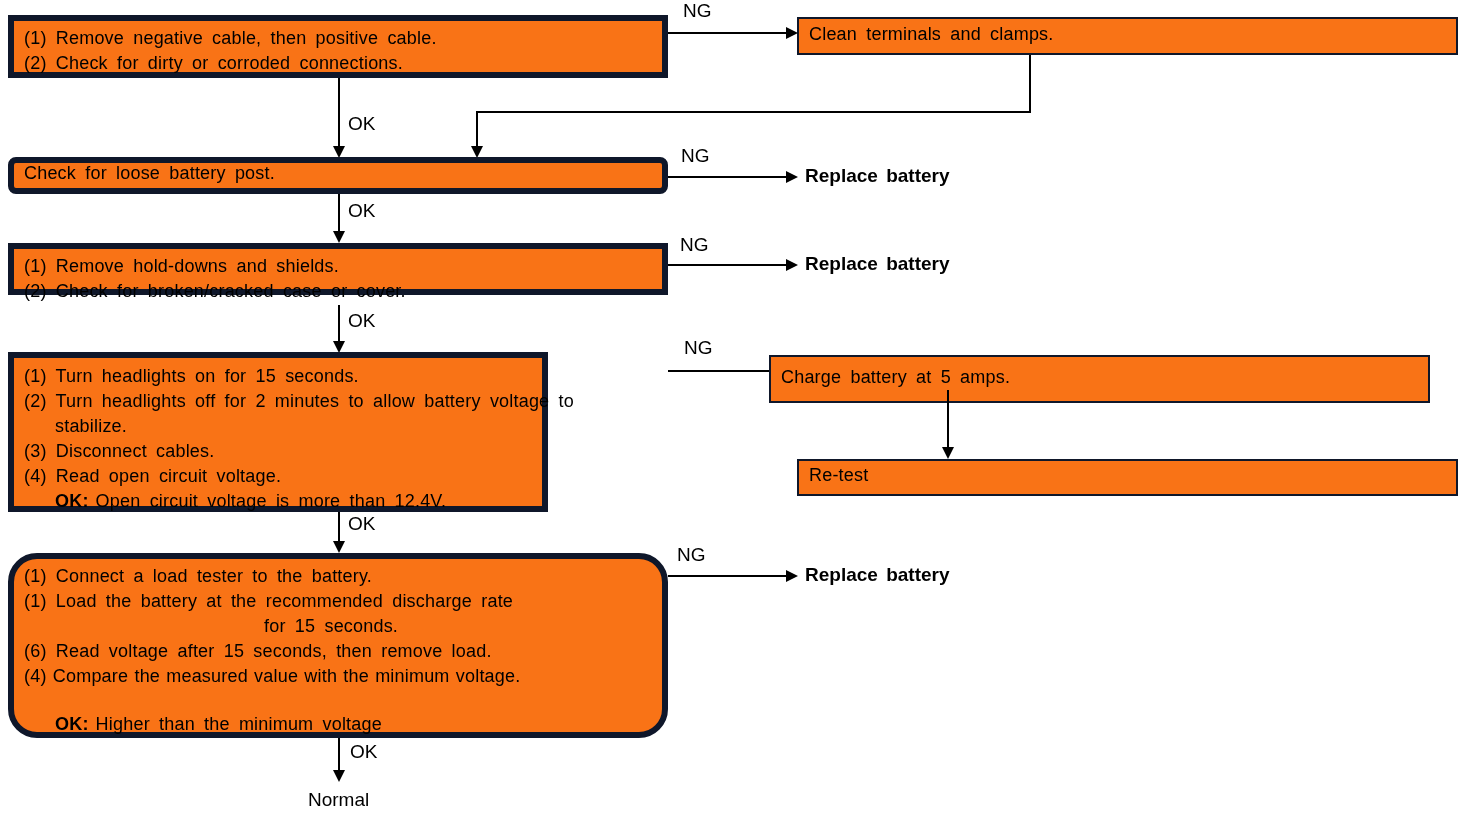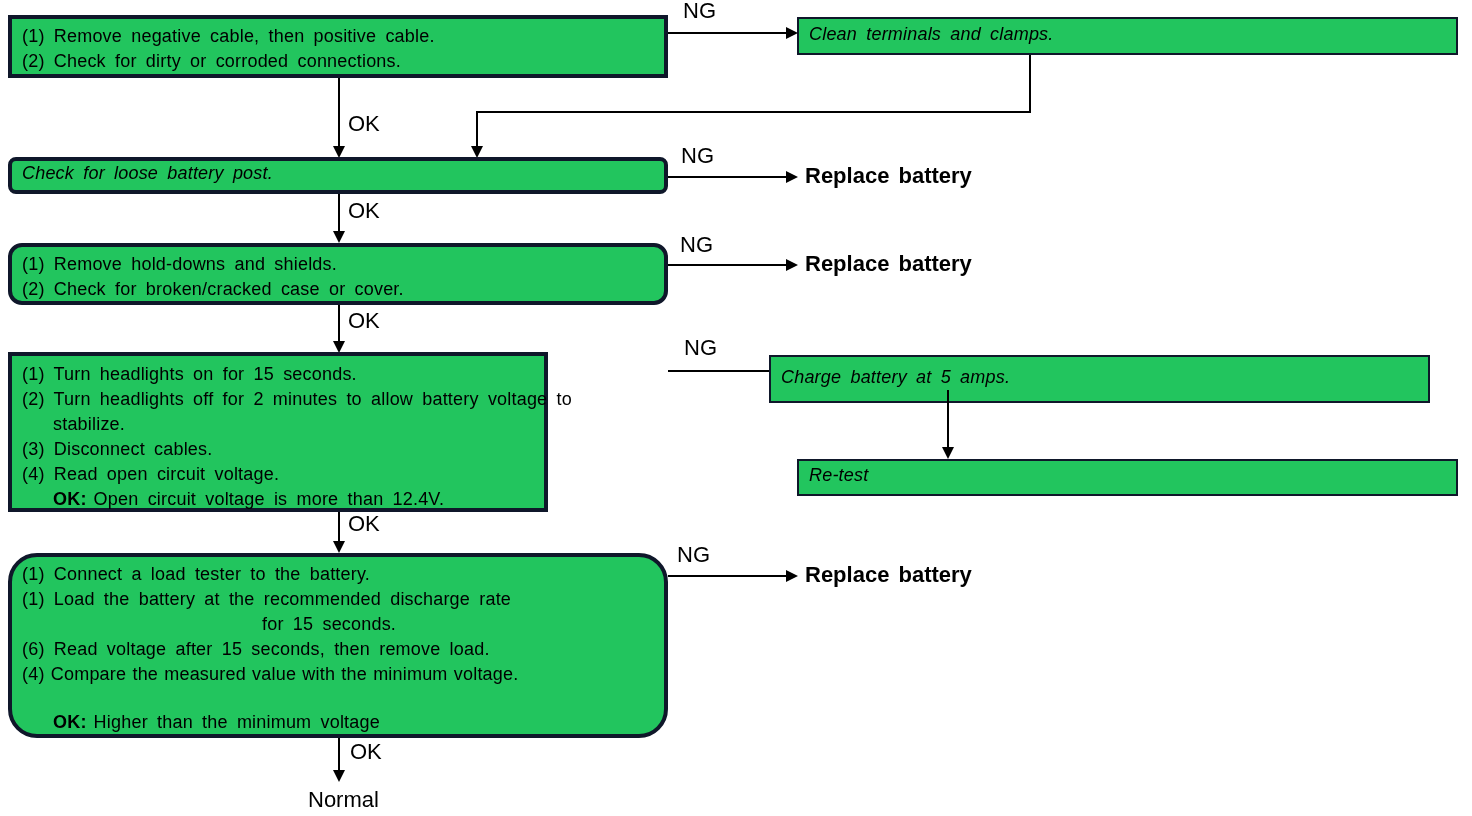--- a/index.html
+++ b/index.html
@@ -1,37 +1,37 @@
 <!DOCTYPE html>
 <html><head>
 <meta charset="utf-8">
 <style>
   html,body{margin:0;padding:0;background:#ffffff;}
   body{font-family:"Liberation Sans","DejaVu Sans",sans-serif;color:#000;}
   #canvas{position:relative;width:1472px;height:816px;background:#fff;overflow:hidden;}
 
   
-  .fbox{position:absolute;box-sizing:border-box;border:4px solid #0f172a;background:#22c55e;}
+  .fbox{position:absolute;box-sizing:border-box;border:6px solid #0f172a;background:#f97316;}
   .fbox.thin{border-width:2px;}
   .fbox .pad{padding:5px 8px 0 10px;}
   .bline{font-size:18px;line-height:25px;word-spacing:4px;letter-spacing:0.2px;white-space:nowrap;}
   .indent1{padding-left:31px;}
   .indent-far{padding-left:240px;}
   .gap{margin-top:23px;}
   .b{font-weight:bold;margin-right:7px;}
-  .single{display:flex;align-items:center;padding:0 8px 4px 10px;font-style:italic;}
+  .single{display:flex;align-items:center;padding:0 8px 4px 10px;}
 
   
   .vline{position:absolute;width:2px;background:#000;}
   .hline{position:absolute;height:2px;background:#000;}
   .arrow-down{position:absolute;width:0;height:0;border-left:6px solid transparent;border-right:6px solid transparent;border-top:12px solid #000;}
   .arrow-right{position:absolute;width:0;height:0;border-top:6px solid transparent;border-bottom:6px solid transparent;border-left:12px solid #000;}
 
   
-  .lbl{position:absolute;font-size:22px;line-height:20px;white-space:nowrap;}
+  .lbl{position:absolute;font-size:19px;line-height:20px;white-space:nowrap;}
   .lbl.bold{font-weight:bold;word-spacing:3px;}
 </style>
 </head>
 <body>
 
 <div id="canvas">
 
   <div class="fbox" style="left:8px;top:15px;width:660px;height:63px;">
     <div class="pad">
       <div class="bline">(1) Remove negative cable, then positive cable.</div>
@@ -62,21 +62,21 @@
 
   <div class="lbl" style="left:681px;top:146px;">NG</div>
   <div class="hline" style="left:668px;top:176px;width:118px;"></div>
   <div class="arrow-right" style="left:786px;top:171px;"></div>
   <div class="lbl bold" style="left:805px;top:166px;">Replace battery</div>
 
   <div class="vline" style="left:338px;top:194px;height:38px;"></div>
   <div class="arrow-down" style="left:333px;top:231px;"></div>
   <div class="lbl" style="left:348px;top:201px;">OK</div>
 
-  <div class="fbox" style="left:8px;top:243px;width:660px;height:62px;border-radius:14px;">
+  <div class="fbox" style="left:8px;top:243px;width:660px;height:52px;">
     <div class="pad">
       <div class="bline">(1) Remove hold-downs and shields.</div>
       <div class="bline">(2) Check for broken/cracked case or cover.</div>
     </div>
   </div>
 
   <div class="lbl" style="left:680px;top:235px;">NG</div>
   <div class="hline" style="left:668px;top:264px;width:118px;"></div>
   <div class="arrow-right" style="left:786px;top:259px;"></div>
   <div class="lbl bold" style="left:805px;top:254px;">Replace battery</div>

